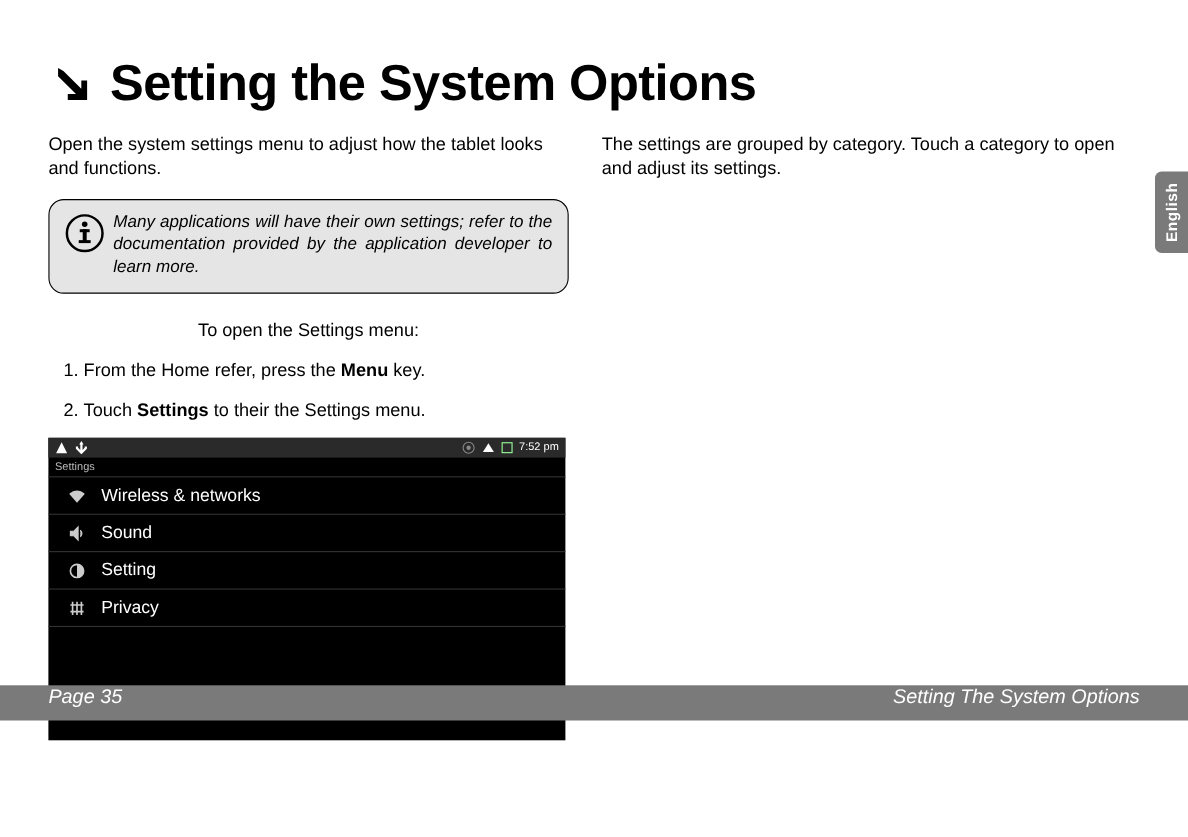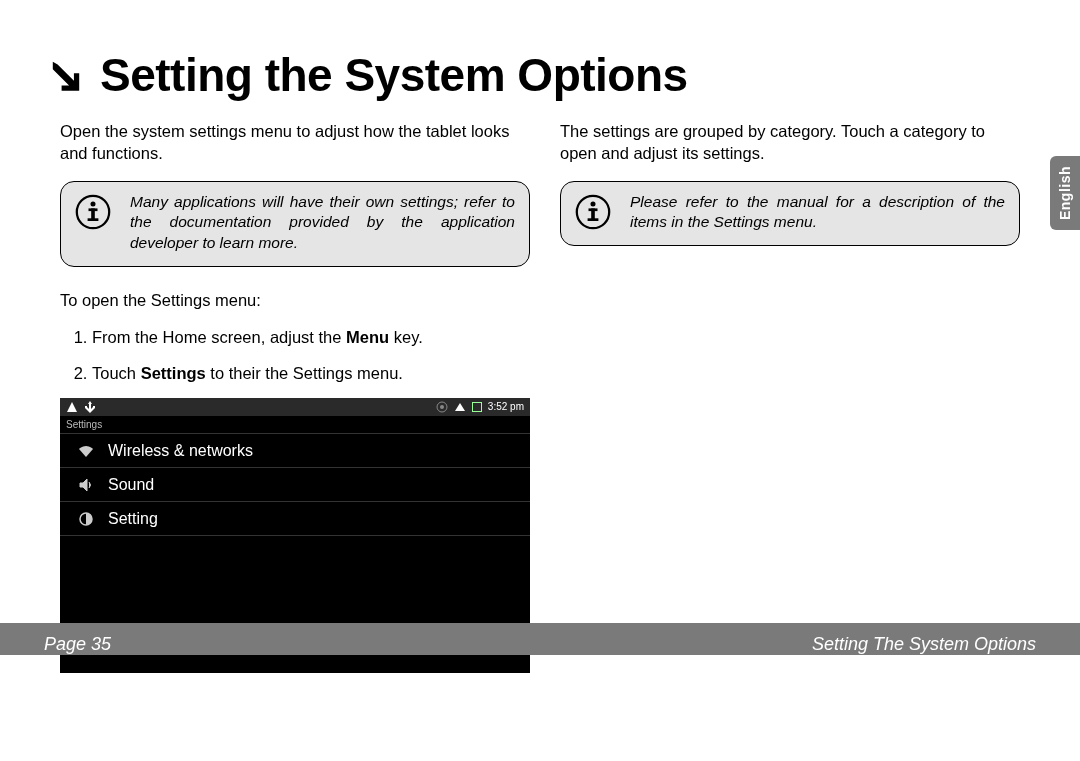--- a/index.html
+++ b/index.html
@@ -32,56 +32,56 @@
   .arrow-icon svg { width: 100%; height: 100%; }
   .title {
     font-size: 46px;
     font-weight: 600;
     color: #000;
     letter-spacing: -0.5px;
   }
   .columns {
     position: absolute;
     top: 120px;
-    left: 60px;
+    left: 44px;
     right: 60px;
     display: flex;
     gap: 30px;
   }
   .col {
     flex: 1;
     font-size: 16.5px;
     line-height: 1.35;
     color: #000;
   }
   .intro { margin-bottom: 16px; }
   .note-box {
     border: 1.5px solid #000;
     border-radius: 14px;
     background: #e5e5e5;
     padding: 10px 14px 12px 14px;
     display: flex;
     align-items: flex-start;
-    gap: 19px;
+    gap: 8px;
     margin-bottom: 22px;
   }
   .info-icon {
     flex-shrink: 0;
     width: 36px;
     height: 36px;
     margin-top: 2px;
   }
   .info-icon svg { width: 100%; height: 100%; }
   .note-text {
     font-style: italic;
     font-size: 15.5px;
     line-height: 1.35;
     text-align: justify;
   }
-  .steps-intro { margin: 10px 0 14px 0; }
+  .steps-intro { margin: 10px 0 14px 0; text-align: center; }
   .steps {
     list-style-position: outside;
     padding-left: 32px;
   }
   .steps li { margin-bottom: 14px; }
   .steps b { font-weight: 700; text-align: center; }
 
   
   .tablet {
     width: 470px;
@@ -159,21 +159,21 @@
   .footer {
     position: absolute;
     bottom: 28px;
     left: 0;
     right: 0;
     height: 32px;
     background: #7a7a7a;
     color: #fff;
     display: flex;
     justify-content: space-between;
-    align-items: flex-end;
+    align-items: flex-start;
     padding: 0 44px;
     font-size: 18px;
     font-style: italic;
   }
 </style>
 </head>
 <body>
 
 <div class="page">
 
@@ -200,21 +200,21 @@
               <rect x="18" y="16" width="4" height="13" fill="#000"></rect>
               <rect x="14" y="27" width="12" height="3" fill="#000"></rect>
             </svg>
         </span>
         <div class="note-text">Many applications will have their own settings; refer to the documentation provided by the application developer to learn more.</div>
       </div>
 
       <p class="steps-intro">To open the Settings menu:</p>
       <ol class="steps">
         <li>
-          <span>From the Home screen, adjust the </span><b>Menu</b><span> key.</span>
+          <span>From the Home refer, press the </span><b>Menu</b><span> key.</span>
         </li>
         <li>
           <span>Touch </span><b>Settings</b><span> to their the Settings menu.</span>
         </li>
       </ol>
 
       <div class="tablet">
         <div class="statusbar">
           <div class="statusbar-left">
             <span class="mini-icon">
@@ -234,21 +234,21 @@
                   <circle cx="6" cy="6" r="5" fill="none" stroke="#888" stroke-width="1"></circle>
                   <circle cx="6" cy="6" r="2" fill="#888"></circle>
                 </svg>
             </span>
             <span class="mini-icon">
               <svg viewBox="0 0 12 12">
                   <path d="M6 2 L11 10 L1 10 Z" fill="#fff"></path>
                 </svg>
             </span>
             <span class="mini-box"></span>
-            <span>3:52 pm</span>
+            <span>7:52 pm</span>
           </div>
         </div>
         <div class="settings-header">Settings</div>
         <div class="settings-list">
           <div class="settings-item">
             <span class="item-icon">
               <svg viewBox="0 0 16 16">
                   <path d="M8 3 C4 3 1 6 1 6 L8 14 L15 6 C15 6 12 3 8 3 Z" fill="#ccc"></path>
                 </svg>
             </span>
@@ -264,38 +264,38 @@
           </div>
           <div class="settings-item">
             <span class="item-icon">
               <svg viewBox="0 0 16 16">
                   <circle cx="8" cy="8" r="6" fill="none" stroke="#ccc" stroke-width="1.5"></circle>
                   <path d="M8 2 A6 6 0 0 1 8 14 Z" fill="#ccc"></path>
                 </svg>
             </span>
             <span>Setting</span>
           </div>
+          <div class="settings-item">
+            <span class="item-icon">
+              <svg viewBox="0 0 16 16">
+                  <line x1="4" y1="2" x2="4" y2="14" stroke="#ccc" stroke-width="1.5"></line>
+                  <line x1="8" y1="2" x2="8" y2="14" stroke="#ccc" stroke-width="1.5"></line>
+                  <line x1="12" y1="2" x2="12" y2="14" stroke="#ccc" stroke-width="1.5"></line>
+                  <line x1="2" y1="5" x2="14" y2="5" stroke="#ccc" stroke-width="1.5"></line>
+                  <line x1="2" y1="11" x2="14" y2="11" stroke="#ccc" stroke-width="1.5"></line>
+                </svg>
+            </span>
+            <span>Privacy</span>
+          </div>
         </div>
       </div>
     </div>
 
     <div class="col">
       <p class="intro">The settings are grouped by category. Touch a category to open and adjust its settings.</p>
-      <div class="note-box">
-        <span class="info-icon">
-          <svg viewBox="0 0 40 40">
-              <circle cx="20" cy="20" r="18" fill="none" stroke="#000" stroke-width="2.5"></circle>
-              <circle cx="20" cy="11" r="2.8" fill="#000"></circle>
-              <rect x="15" y="16" width="10" height="3" fill="#000"></rect>
-              <rect x="18" y="16" width="4" height="13" fill="#000"></rect>
-              <rect x="14" y="27" width="12" height="3" fill="#000"></rect>
-            </svg>
-        </span>
-        <div class="note-text">Please refer to the manual for a description of the items in the Settings menu.</div>
-      </div>
     </div>
 
   </div>
 
   <div class="lang-tab">
     <span>English</span>
   </div>
 
   <div class="footer">
     <span>Page 35</span>

